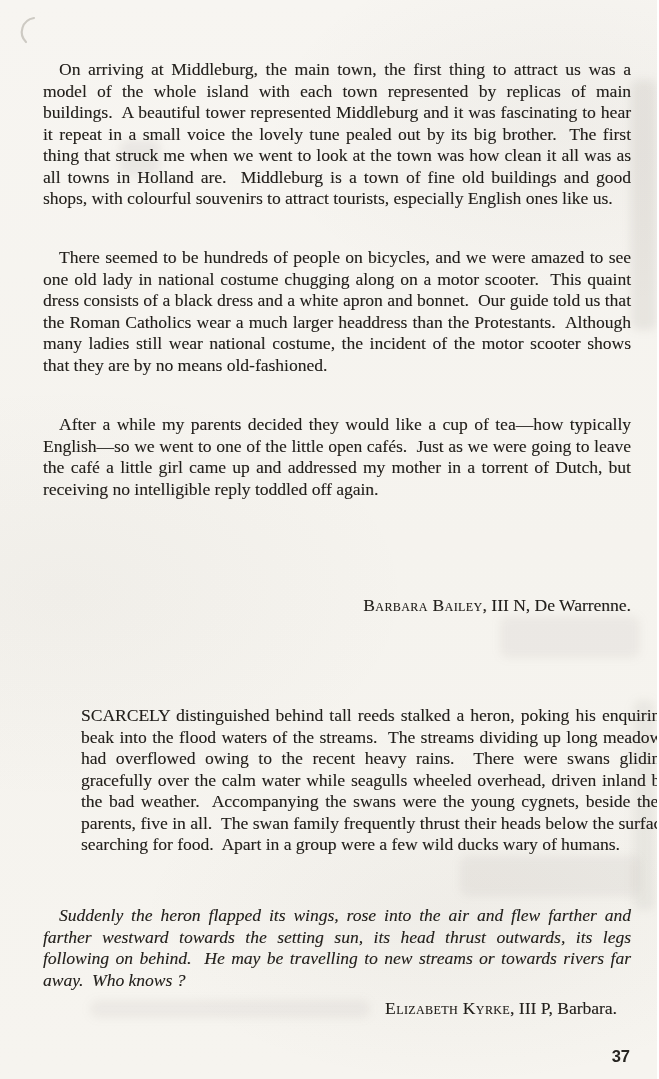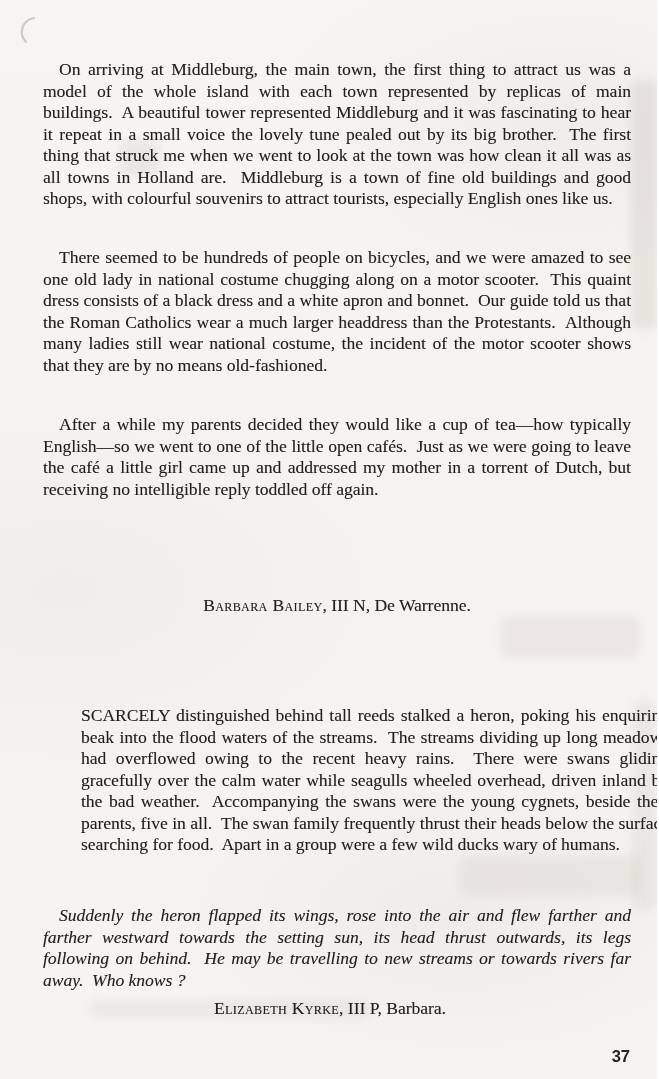--- a/index.html
+++ b/index.html
@@ -48,21 +48,21 @@
   #p5 { top: 705px; margin-left: 38px; }
   #p6 { top: 905px; font-style: italic; }
 
   .byline {
     position: absolute;
     left: 43px;
     width: 588px;
     margin: 0;
     font-size: 17.5px;
     line-height: 21.5px;
-    text-align: center;
+    text-align: right;
     color: #221f1b;
     text-shadow: 0.3px 0.2px 0 rgba(34,31,27,0.35);
     box-sizing: border-box;
   }
   #byline1 { top: 595px; }
   #byline2 { top: 998px; padding-right: 14px; }
   .sc { font-variant: small-caps; letter-spacing: 0.4px; }
 
   .article-title {
     position: absolute;

